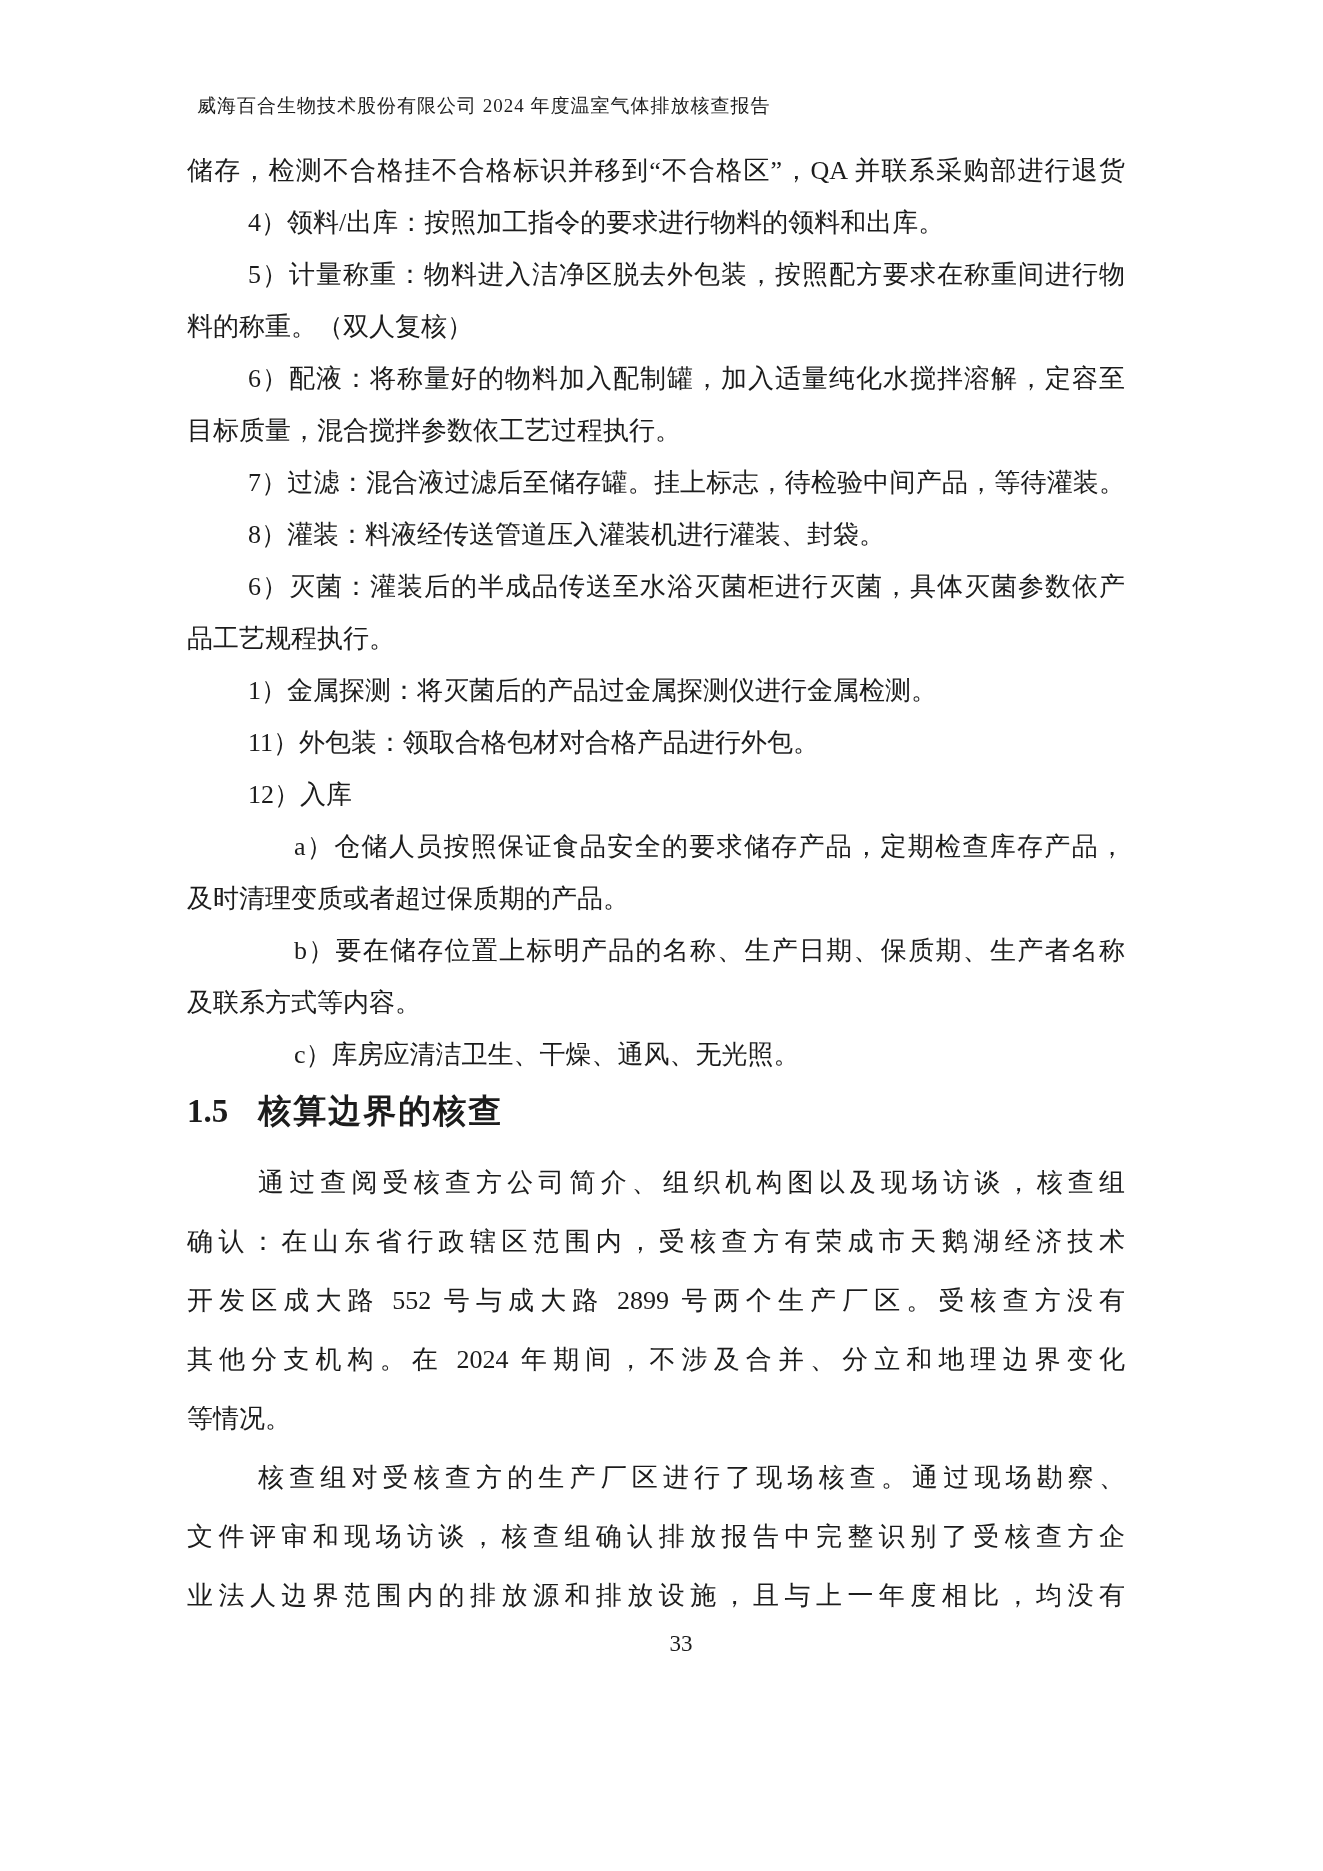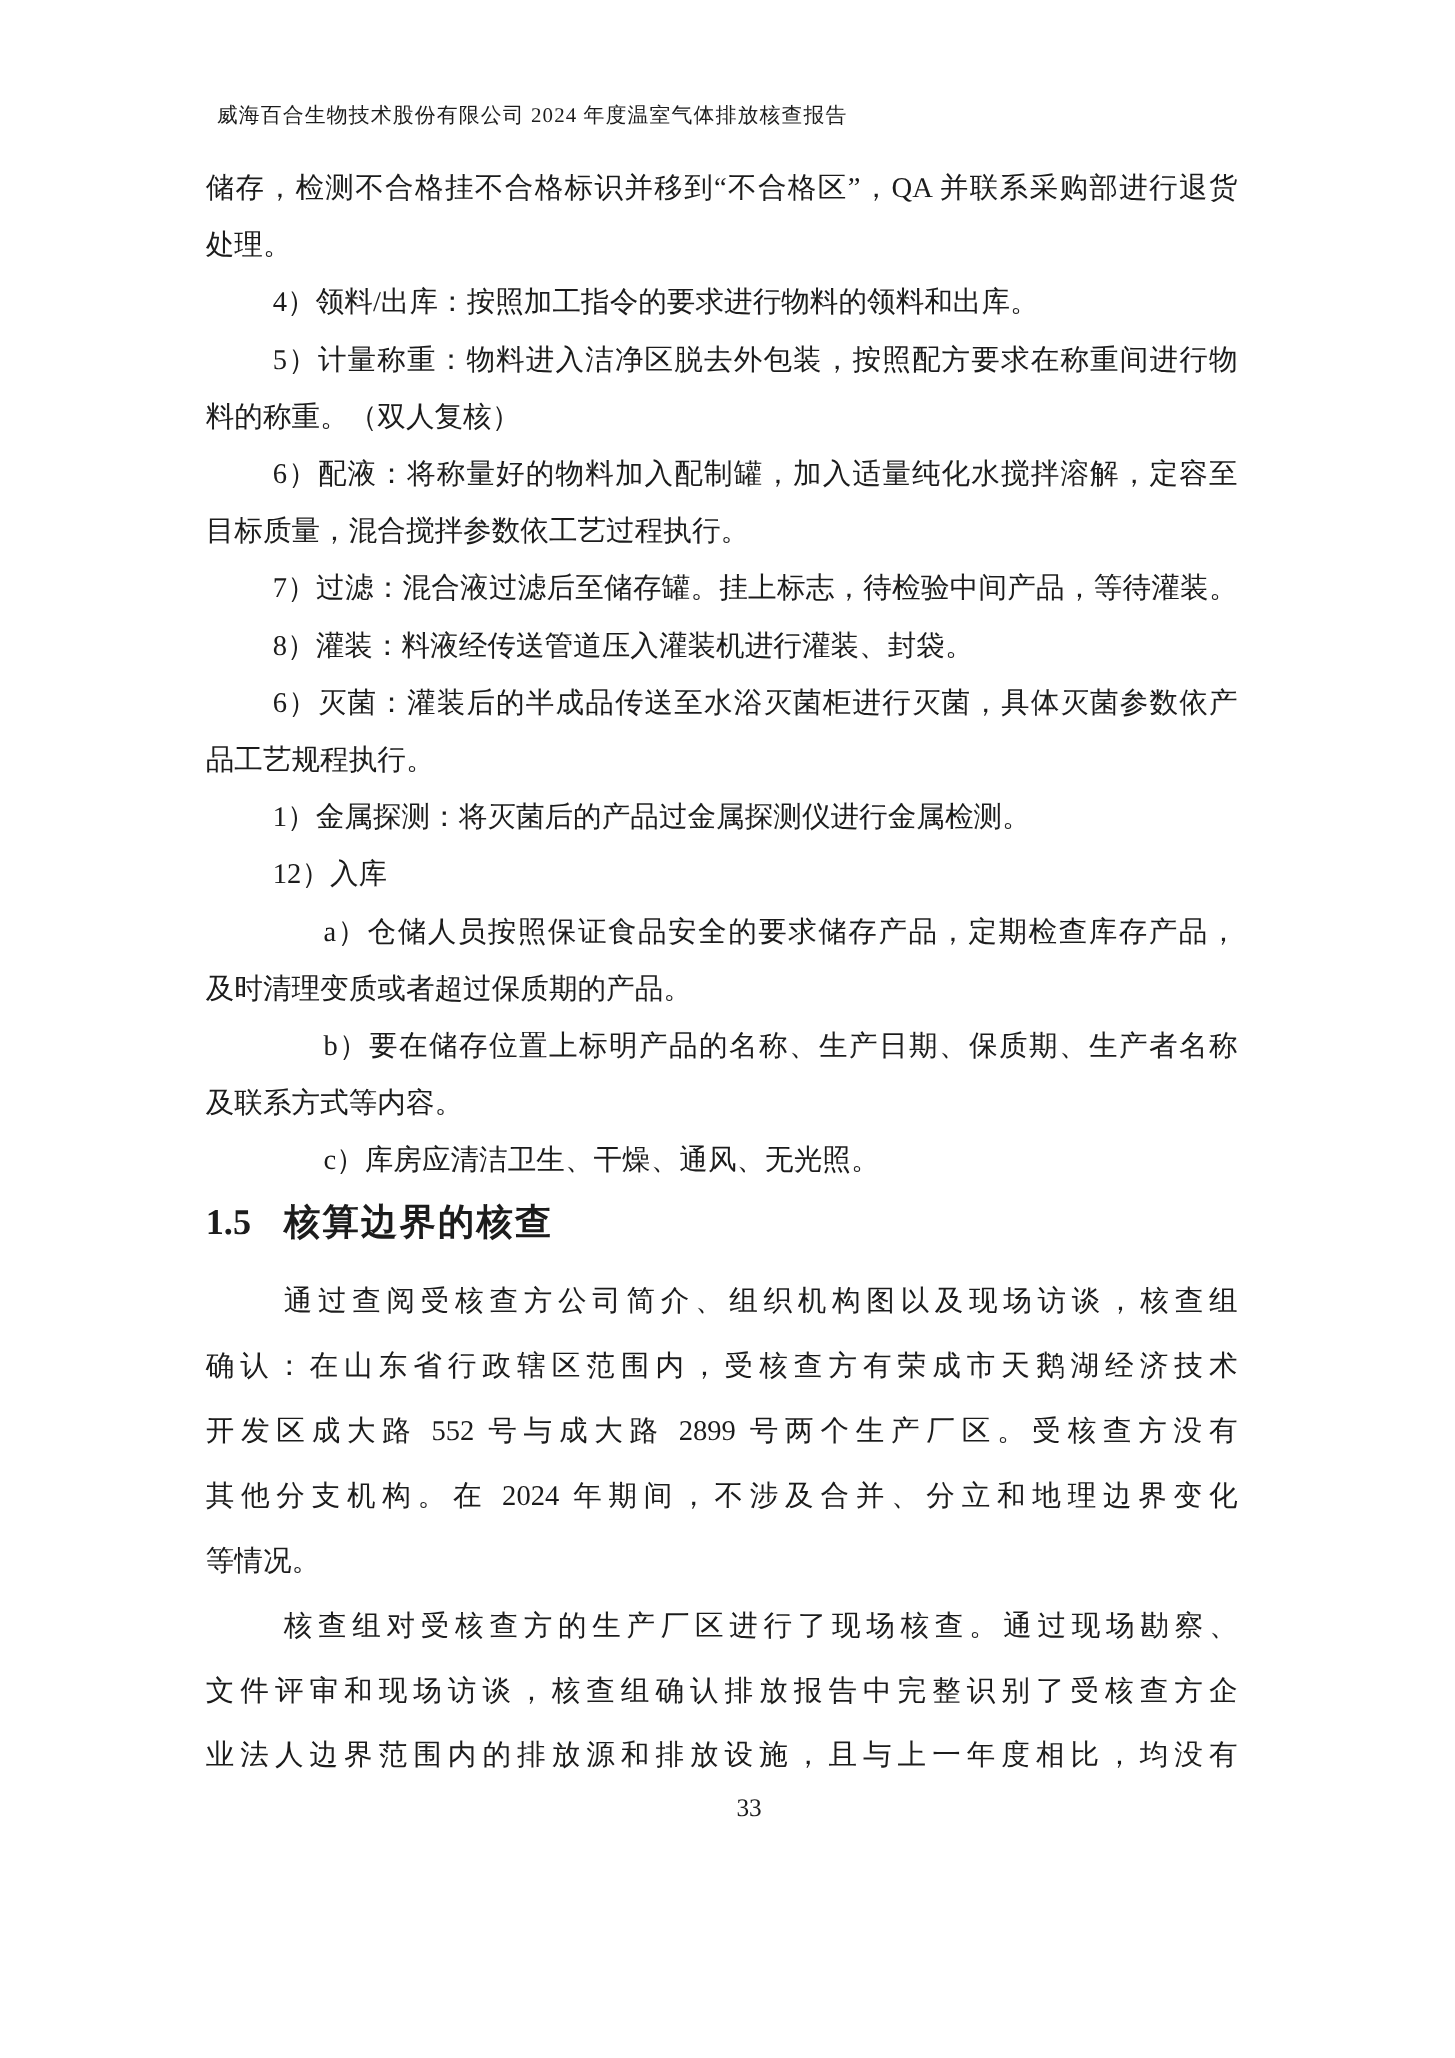--- a/index.html
+++ b/index.html
@@ -81,31 +81,31 @@
 <body>
 
 <div class="page">
 
   <div class="doc-header">威海百合生物技术股份有限公司 2024 年度温室气体排放核查报告</div>
 
   <div class="content">
 
     <div class="list">
         <div class="line indent-none fill">储存，检测不合格挂不合格标识并移到“不合格区”，QA 并联系采购部进行退货</div>
-        <div class="line indent-none">处理。</div>
         <div class="line indent-item">4）领料/出库：按照加工指令的要求进行物料的领料和出库。</div>
         <div class="line indent-item fill">5）计量称重：物料进入洁净区脱去外包装，按照配方要求在称重间进行物</div>
         <div class="line indent-none">料的称重。（双人复核）</div>
         <div class="line indent-item fill">6）配液：将称量好的物料加入配制罐，加入适量纯化水搅拌溶解，定容至</div>
         <div class="line indent-none">目标质量，混合搅拌参数依工艺过程执行。</div>
         <div class="line indent-item fill">7）过滤：混合液过滤后至储存罐。挂上标志，待检验中间产品，等待灌装。</div>
         <div class="line indent-item">8）灌装：料液经传送管道压入灌装机进行灌装、封袋。</div>
         <div class="line indent-item fill">6）灭菌：灌装后的半成品传送至水浴灭菌柜进行灭菌，具体灭菌参数依产</div>
         <div class="line indent-none">品工艺规程执行。</div>
         <div class="line indent-item">1）金属探测：将灭菌后的产品过金属探测仪进行金属检测。</div>
+        <div class="line indent-item">11）外包装：领取合格包材对合格产品进行外包。</div>
         <div class="line indent-item">12）入库</div>
         <div class="line indent-sub fill">a）仓储人员按照保证食品安全的要求储存产品，定期检查库存产品，</div>
         <div class="line indent-none">及时清理变质或者超过保质期的产品。</div>
         <div class="line indent-sub fill">b）要在储存位置上标明产品的名称、生产日期、保质期、生产者名称</div>
         <div class="line indent-none">及联系方式等内容。</div>
         <div class="line indent-sub">c）库房应清洁卫生、干燥、通风、无光照。</div>
       </div>
 
     <div class="section-heading">
       <span class="num">1.5</span><span class="ttl">核算边界的核查</span>

